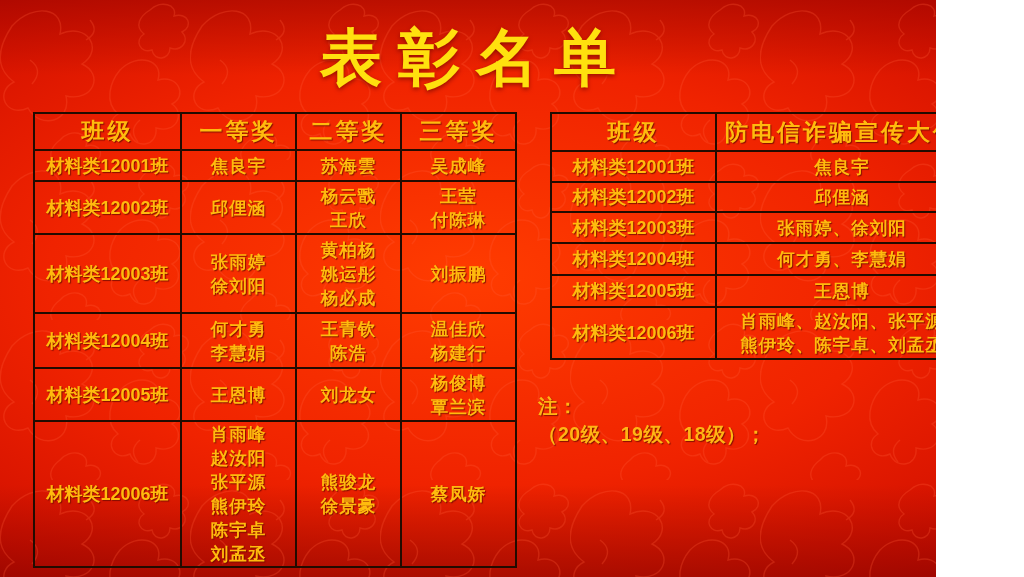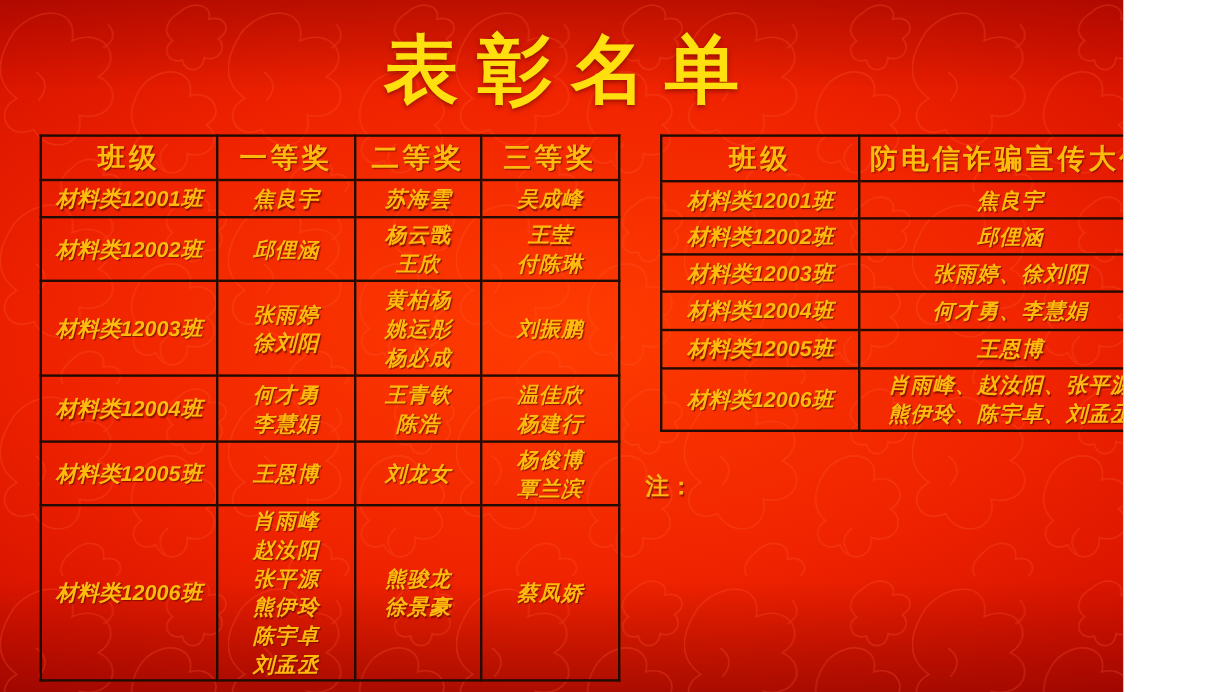--- a/index.html
+++ b/index.html
@@ -26,21 +26,21 @@
   table{ border-collapse:collapse; table-layout:fixed; position:absolute; }
   th, td{
     border:2px solid #220b00;
     text-align:center; vertical-align:middle;
     white-space:pre-line;
     color:#ffbb0d; font-weight:bold;
     text-shadow:1px 1px 1px rgba(110,10,0,.8);
     padding:0 2px;
   }
   th{ font-size:23px; letter-spacing:3px; }
-  td{ font-size:17.5px; line-height:24px; letter-spacing:1px;font-style:italic; }
+  td{ font-size:17.5px; line-height:24px; letter-spacing:1px; }
   td.cls{ font-size:18px; letter-spacing:0; }
 
   .t-left{ left:33px; top:112px; width:482px; }
   .t-right{ left:550px; top:112px; width:417px; }
 
   .lr0{ height:37px; } .lr1{ height:31px; } .lr2{ height:53px; }
   .lr3{ height:79px; } .lr4{ height:55px; } .lr5{ height:53px; } .lr6{ height:145px; }
 
   .rr0{ height:38px; } .rr1{ height:31px; } .rr2{ height:30px; } .rr3{ height:31px; }
   .rr4{ height:32px; } .rr5{ height:32px; } .rr6{ height:52px; }
@@ -177,15 +177,16 @@
     <tr class="rr6">
       <td class="cls">材料类12006班</td>
       <td>肖雨峰、赵汝阳、张平源
 熊伊玲、陈宇卓、刘孟丞</td>
     </tr>
   </tbody>
     </table>
 
   <div class="notes">
     <div>注：</div>
+    <div>（20级、19级、18级）；</div>
   </div>
 
 </div>
 
 </body></html>

